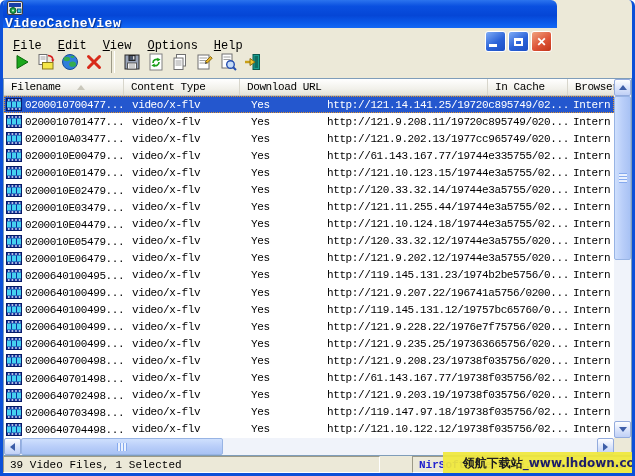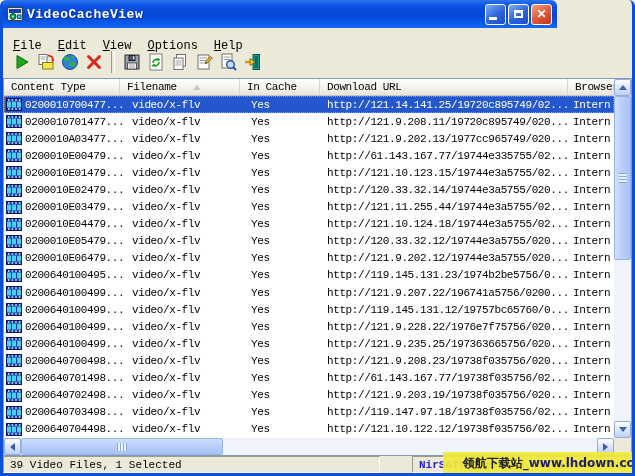--- a/index.html
+++ b/index.html
@@ -6,21 +6,21 @@
   .window{
     position:relative;width:635px;height:476px;box-sizing:border-box;
     border-left:3px solid #0C50D8;border-right:3px solid #0C50D8;border-bottom:3px solid #0C50D8;
     border-radius:6px 6px 0 0;background:#ECE9D8;overflow:hidden;
     font-family:"Liberation Mono","DejaVu Sans Mono",monospace;
   }
   
   .titlebar{
     position:absolute;top:0;left:-3px;width:557px;height:28px;box-sizing:border-box;
     background:linear-gradient(180deg,#2B74EE 0%,#0A50E0 22%,#0546D6 55%,#0B5CEC 85%,#1468F4 100%);
-    border-radius:6px 6px 0 0;display:flex;align-items:center;padding:0 5px;
+    border-radius:6px 6px 0 0;display:flex;align-items:flex-start;padding:0 5px;flex-direction:column;
   }
   .app-icon{width:16px;height:16px;margin:0 4px 0 2px;flex:0 0 auto;}
   .title-text{color:#fff;font-weight:bold;font-size:13px;letter-spacing:0.5px;text-shadow:1px 1px 1px #06308E;}
   .controls{margin-left:auto;display:flex;gap:2px;}
   .wbtn{width:21px;height:21px;border:1px solid #fff;border-radius:3px;box-sizing:border-box;
     display:flex;align-items:center;justify-content:center;cursor:default;}
   .wbtn.blue{background:linear-gradient(145deg,#7FACF6 0%,#2B63D8 55%,#1C4FC4 100%);}
   .wbtn.red{background:linear-gradient(145deg,#F0A27E 0%,#DE5538 55%,#C23418 100%);}
   .glyph-min{width:8px;height:3px;background:#fff;margin-top:8px;margin-right:6px;}
   .glyph-max{width:9px;height:8px;border:2px solid #fff;border-top-width:3px;box-sizing:border-box;}
@@ -43,21 +43,21 @@
     border-bottom:1px solid #C8C6BC;box-sizing:border-box;font-size:11px;letter-spacing:-0.4px;}
   .hcell{box-sizing:border-box;border-right:1px solid #D8D6CC;display:flex;align-items:center;
     padding-left:7px;overflow:hidden;white-space:nowrap;cursor:default;}
   .sort-asc{width:0;height:0;border-left:4px solid transparent;border-right:4px solid transparent;
     border-bottom:5px solid #C9C7BB;margin-left:16px;}
   .rows{position:absolute;top:17px;left:0;width:610px;height:342px;overflow:hidden;background:#fff;}
   .trow{height:17.1px;display:flex;align-items:center;font-size:11px;letter-spacing:-0.4px;color:#000;
     white-space:nowrap;cursor:default;box-sizing:border-box;}
   .trow.selected{background:#2457CE;color:#fff;outline:1px dotted #DD9430;outline-offset:-1px;}
   .cell{box-sizing:border-box;overflow:hidden;white-space:nowrap;flex:0 0 auto;}
-  .c-filename{width:120px;display:flex;align-items:center;padding-left:2px;}
+  .c-filename{width:120px;display:flex;align-items:flex-end;padding-left:2px;}
   .c-filename .fname{margin-left:3px;}
   .c-ctype{width:116px;padding-left:8px;}
   .c-cache{width:80px;padding-left:11px;}
   .c-url{width:248px;padding-left:7px;}
   .c-browser{width:46px;padding-left:5px;}
   .film{flex:0 0 auto;}
   
   .vscroll{position:absolute;top:0;right:0;width:17px;height:359px;background:#F0F3FA;}
   .hscroll{position:absolute;bottom:0;left:0;width:610px;height:17px;background:#F0F3FA;}
   .corner{position:absolute;bottom:0;right:0;width:17px;height:17px;background:#ECE9D8;}
@@ -209,33 +209,33 @@
         <rect x="11" y="2.5" width="6.5" height="15" fill="#18A090" stroke="#0A5A50"></rect>
         <rect x="12.5" y="4" width="3.5" height="12" fill="#0E6E62"></rect>
         <line x1="3" y1="10" x2="9" y2="10" stroke="#C8A018" stroke-width="2.5"></line>
         <polygon points="8,6.5 13,10 8,13.5" fill="#F0C830" stroke="#907010"></polygon>
       </svg>
     </div>
   </div>
 
   <div class="listview">
     <div class="lheader">
-      <div class="hcell" style="width:116px">
-        <span>Content Type</span>
-      </div>
       <div class="hcell" style="width:120px">
         <span>Filename</span>
         <span class="sort-asc"></span>
       </div>
-      <div class="hcell" style="width:80px">
-        <span>In Cache</span>
+      <div class="hcell" style="width:116px">
+        <span>Content Type</span>
       </div>
       <div class="hcell" style="width:248px">
         <span>Download URL</span>
       </div>
+      <div class="hcell" style="width:80px">
+        <span>In Cache</span>
+      </div>
       <div class="hcell" style="width:46px;border-right:none">
         <span>Browser</span>
       </div>
     </div>
 
     <div class="rows" id="rows">
         <div class="trow selected">
     <div class="cell c-filename">
       <svg class="film" width="16" height="13" viewBox="0 0 16 13">
         <rect x="0.5" y="0.5" width="15" height="12" fill="#10309C" stroke="#061A66"></rect>

